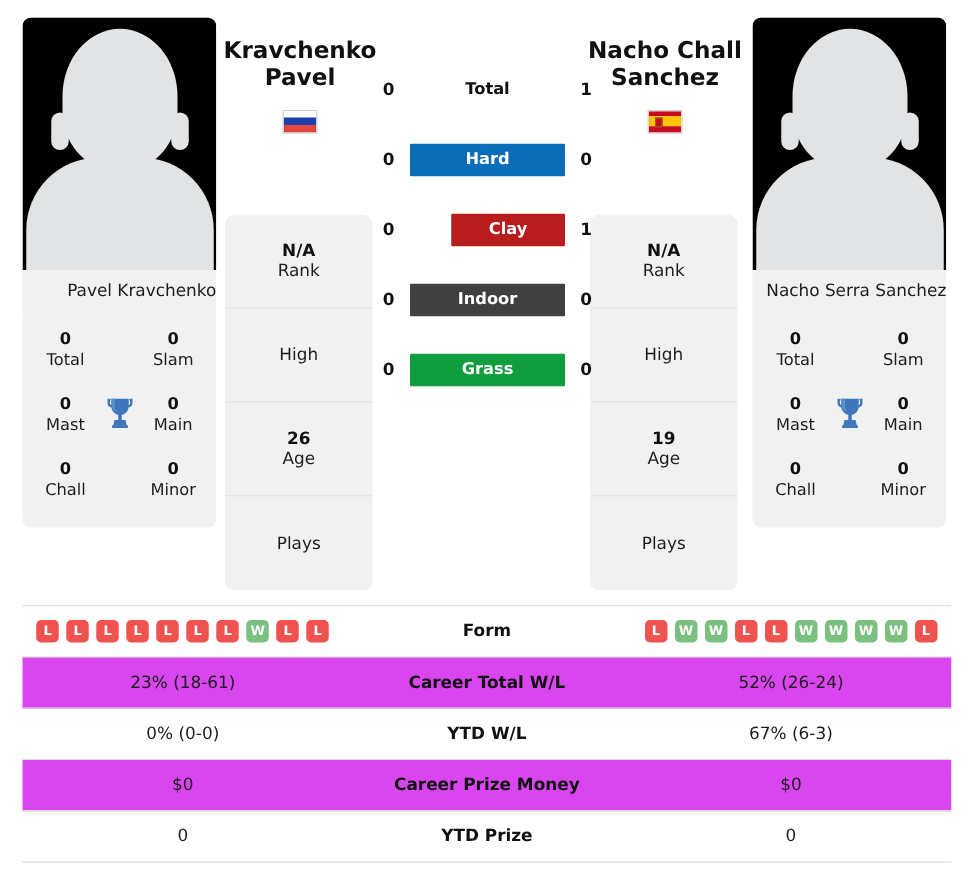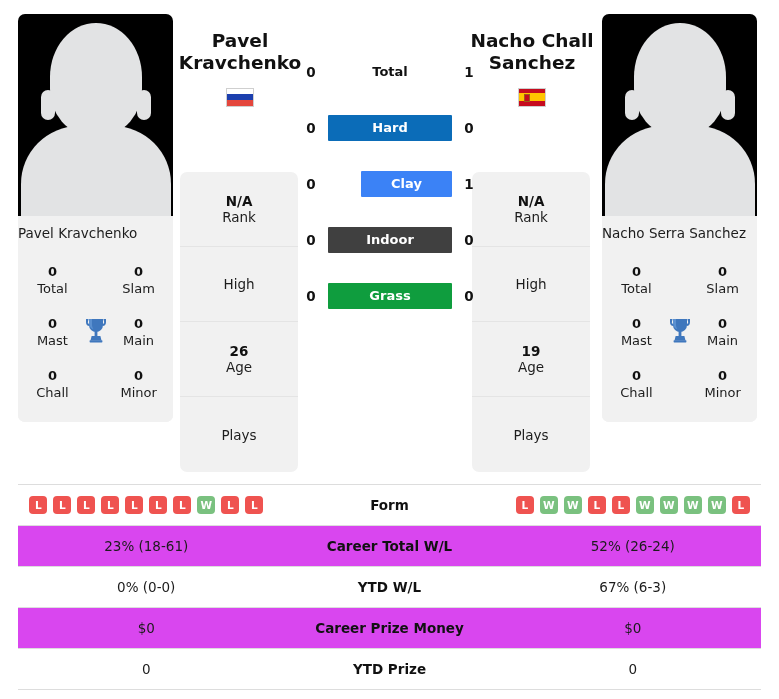--- a/index.html
+++ b/index.html
@@ -73,21 +73,21 @@
     left: 50%;
     top: 100px;
     width: 46px; height: 46px;
     margin-left: -23px;
     background: #e2e3e4;
   }
 
   .player-card-name {
     height: 34px;
     line-height: 34px;
-    text-align: left;
+    text-align: right;
     font-size: 13.5px;
     color: #1c1c1c;
     background: #f1f1f1;
     white-space: nowrap;
     overflow: hidden;
   }
   .trophy-block {
     position: relative;
     background: #f1f1f1;
     padding: 4px 0 12px 0;
@@ -380,22 +380,22 @@
           <div class="trophy-icon"></div>
           <div class="stat-cell">
             <span class="stat-num">0</span>
             <span class="stat-lbl">Minor</span>
           </div>
         </div>
       </div>
     </div>
 
     <div class="name-head left">
+      <div class="pname">Kravchenko</div>
       <div class="pname">Pavel</div>
-      <div class="pname">Kravchenko</div>
       <div class="flag">
         <div class="flag-ru-w"></div>
           <div class="flag-ru-b"></div>
           <div class="flag-ru-r"></div>
       </div>
     </div>
     <div class="name-head right">
       <div class="pname">Nacho Chall</div>
       <div class="pname">Sanchez</div>
       <div class="flag">
@@ -450,21 +450,21 @@
           <div class="h2h-label plain">Total</div>
           <div class="h2h-score">1</div>
         </div>
         <div class="h2h-row">
           <div class="h2h-score">0</div>
           <div class="h2h-label" style="background: rgb(11, 108, 184);">Hard</div>
           <div class="h2h-score">0</div>
         </div>
         <div class="h2h-row">
           <div class="h2h-score">0</div>
-          <div class="h2h-label" style="background: #3b82f6; margin-left: 39px;">Clay</div>
+          <div class="h2h-label" style="background: #b91c1c; margin-left: 39px;">Clay</div>
           <div class="h2h-score">1</div>
         </div>
         <div class="h2h-row">
           <div class="h2h-score">0</div>
           <div class="h2h-label" style="background: #404040;">Indoor</div>
           <div class="h2h-score">0</div>
         </div>
         <div class="h2h-row">
           <div class="h2h-score">0</div>
           <div class="h2h-label" style="background: rgb(15, 157, 62);">Grass</div>

